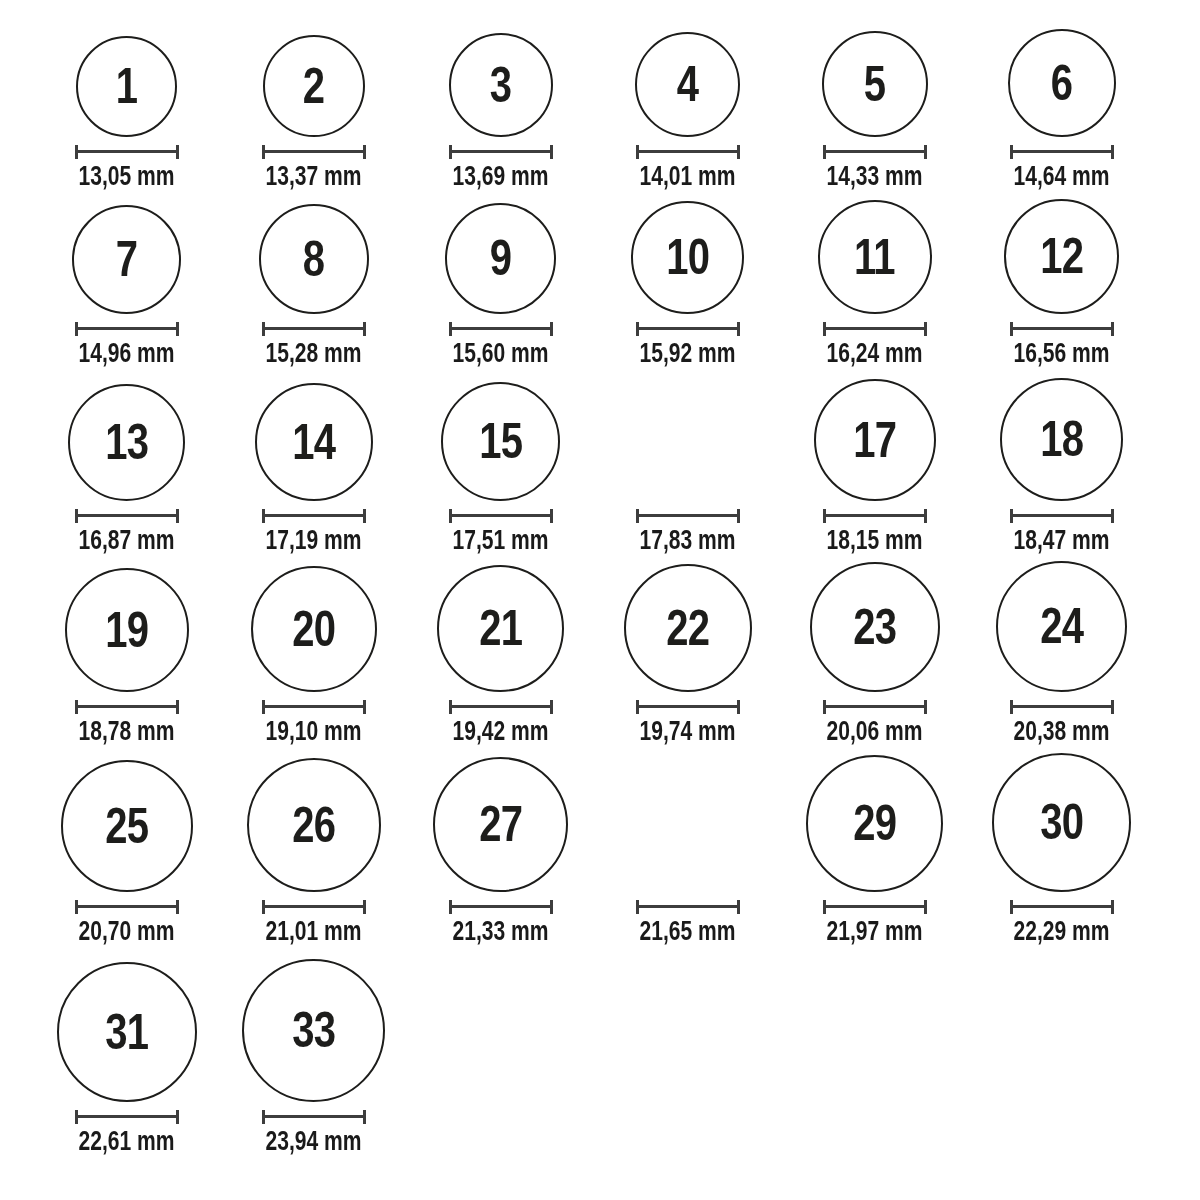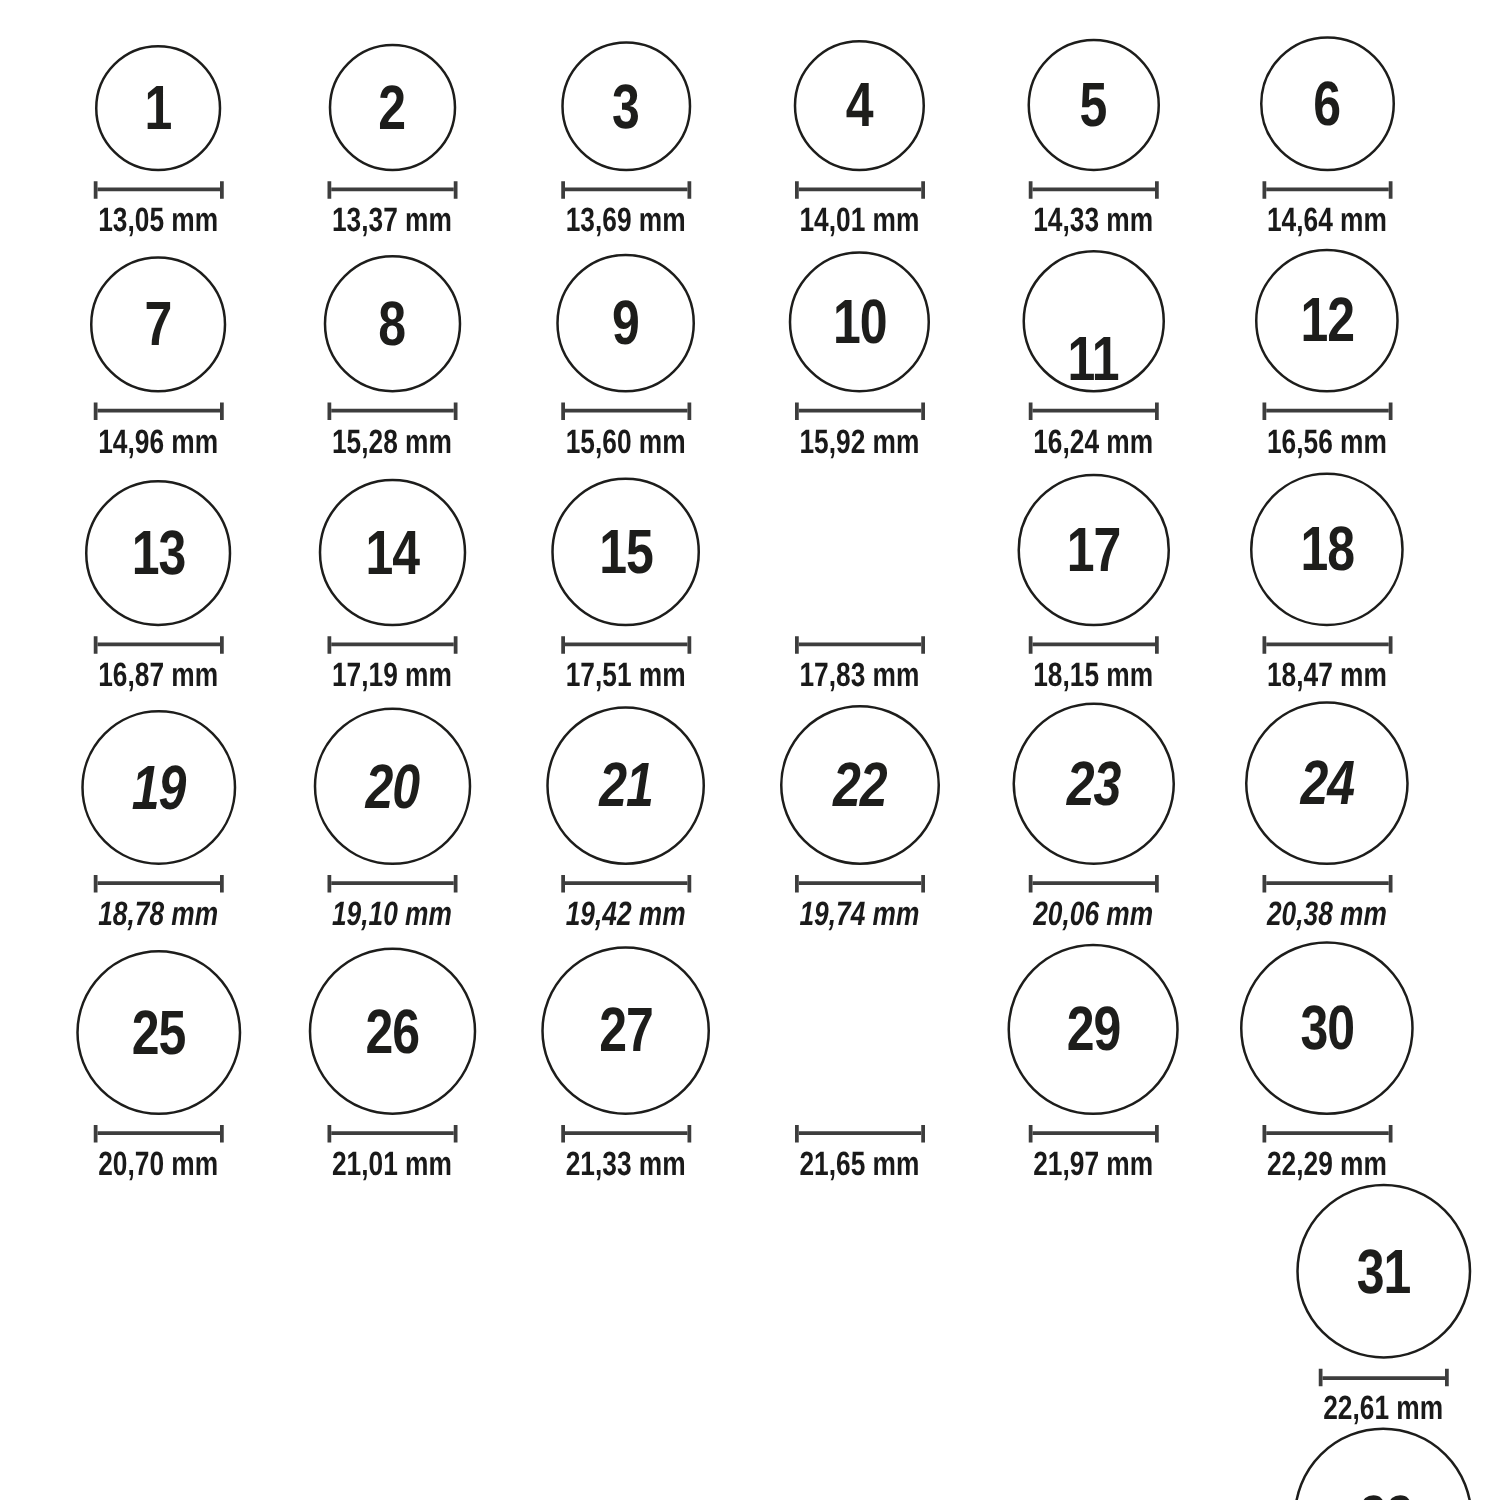--- a/index.html
+++ b/index.html
@@ -149,21 +149,21 @@
         <div class="label">15,60 mm</div>
       </div>
       <div class="cell">
         <div class="circle" style="width: 113px; height: 113px;">
           <span class="num">10</span>
         </div>
         <div class="ruler"></div>
         <div class="label">15,92 mm</div>
       </div>
       <div class="cell">
-        <div class="circle" style="width: 114px; height: 114px; align-items: flex-end;">
+        <div class="circle" style="width: 114px; height: 114px;">
           <span class="num">11</span>
         </div>
         <div class="ruler"></div>
         <div class="label">16,24 mm</div>
       </div>
       <div class="cell">
         <div class="circle" style="width: 115px; height: 115px; justify-content: center;">
           <span class="num">12</span>
         </div>
         <div class="ruler"></div>
@@ -204,21 +204,21 @@
         <div class="label">18,15 mm</div>
       </div>
       <div class="cell">
         <div class="circle" style="width: 123px; height: 123px;">
           <span class="num">18</span>
         </div>
         <div class="ruler"></div>
         <div class="label">18,47 mm</div>
       </div>
     </div>
-    <div class="row" style="height: 191px; font-style: italic;">
+    <div class="row" style="height: 191px;">
       <div class="cell">
         <div class="circle" style="width: 124px; height: 124px;">
           <span class="num">19</span>
         </div>
         <div class="ruler"></div>
         <div class="label">18,78 mm</div>
       </div>
       <div class="cell">
         <div class="circle" style="width: 126px; height: 126px;">
           <span class="num">20</span>
@@ -289,29 +289,29 @@
         <div class="label">21,97 mm</div>
       </div>
       <div class="cell">
         <div class="circle" style="width: 139px; height: 139px;">
           <span class="num">30</span>
         </div>
         <div class="ruler"></div>
         <div class="label">22,29 mm</div>
       </div>
     </div>
-    <div class="row" style="height: 210px; flex-direction: column;">
+    <div class="row" style="height: 210px;">
       <div class="cell">
         <div class="circle" style="width: 140px; height: 140px;">
           <span class="num">31</span>
         </div>
         <div class="ruler"></div>
         <div class="label">22,61 mm</div>
       </div>
       <div class="cell">
-        <div class="circle" style="width: 143px; height: 143px; font-style: italic;">
+        <div class="circle" style="width: 143px; height: 143px;">
           <span class="num">33</span>
         </div>
         <div class="ruler"></div>
         <div class="label">23,94 mm</div>
       </div>
     </div>
   </div>
 
 </body></html>

